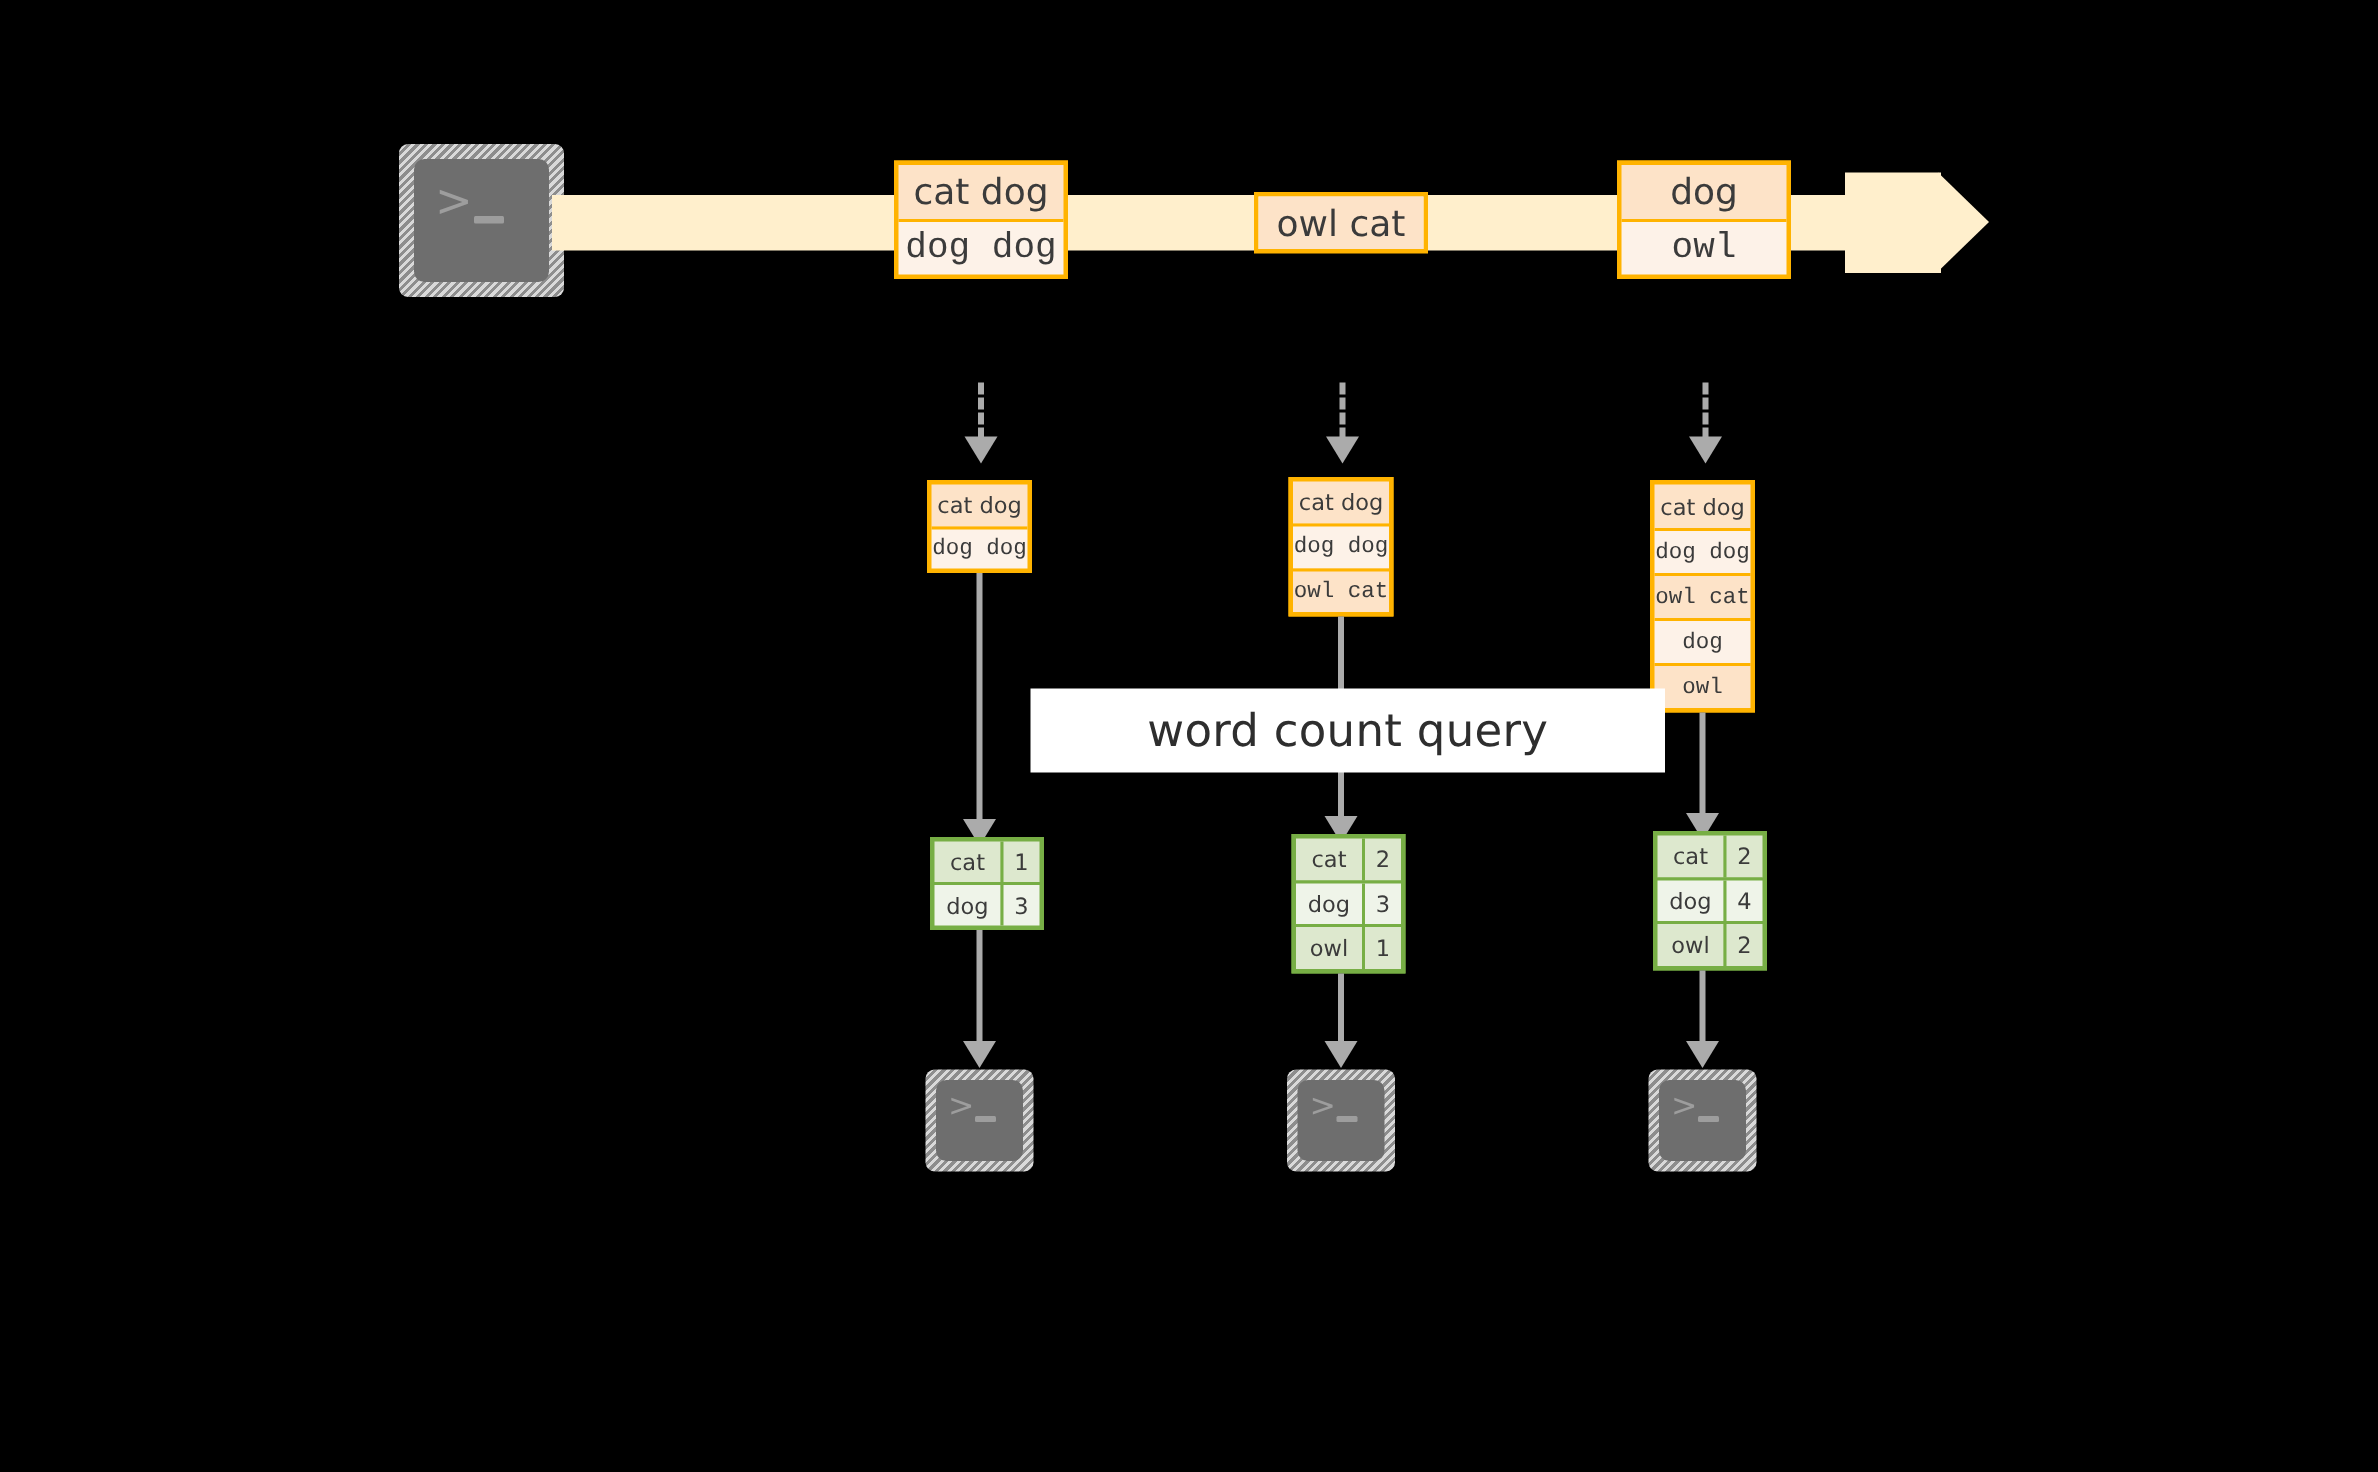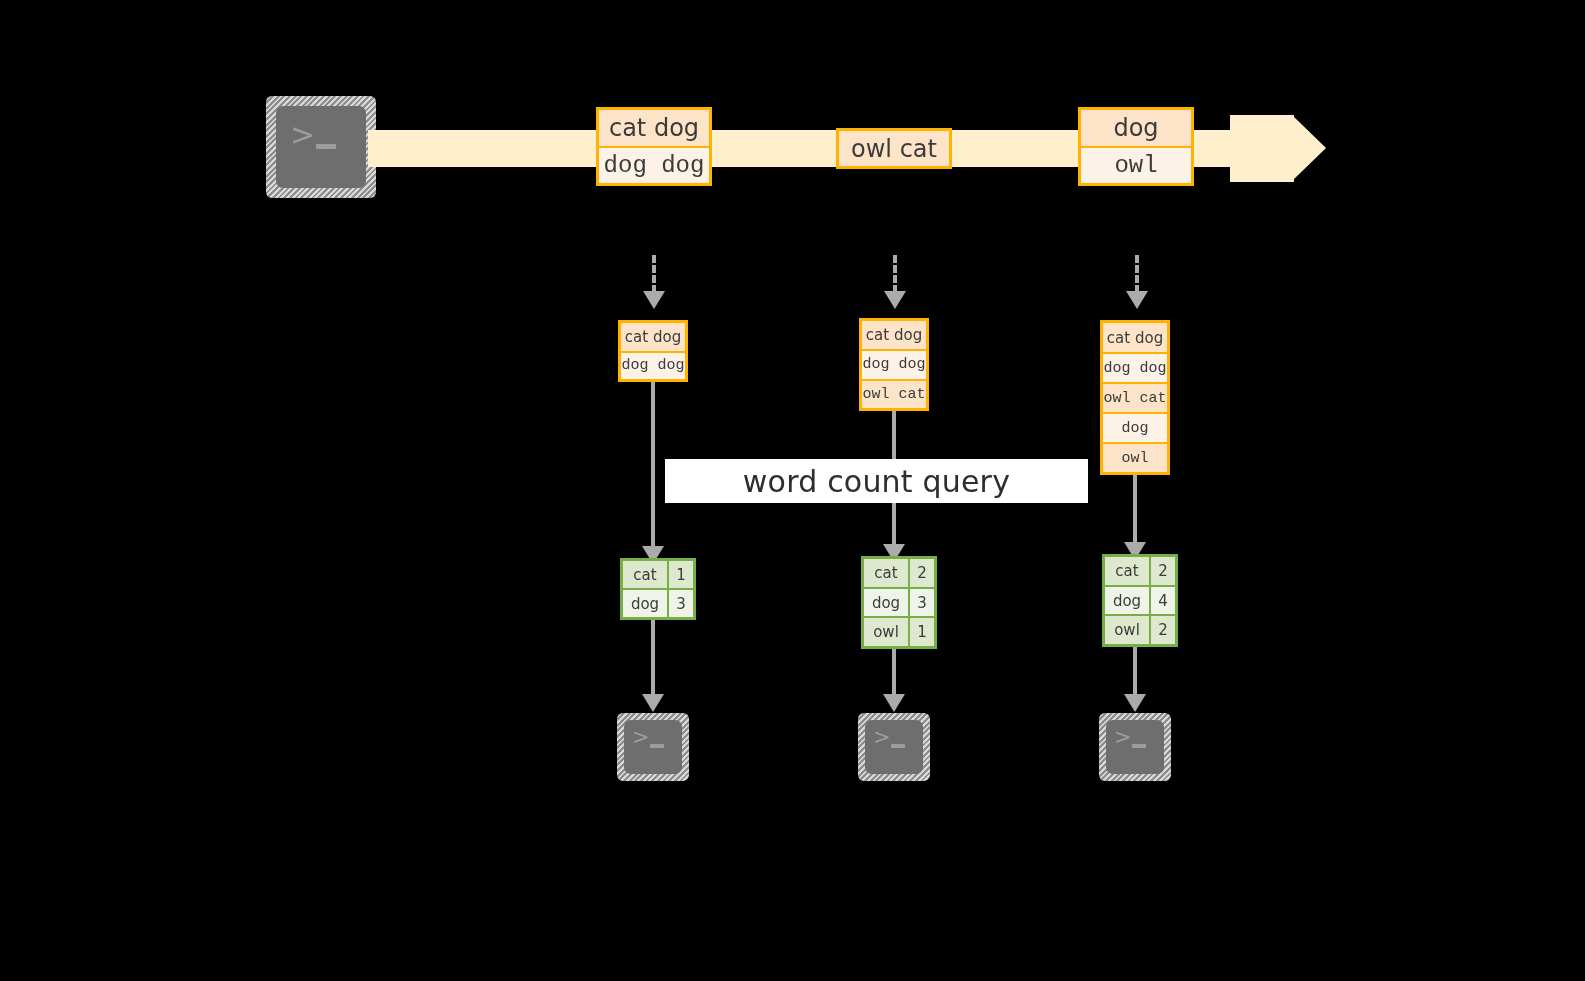--- a/index.html
+++ b/index.html
@@ -286,17 +286,17 @@
   <div class="conn" style="left:1133px; top:647px; height:51px;"></div>
   <div class="conn-head" style="left:1124px; top:694px;"></div>
 
   <div class="terminal small" style="left:1099px; top:713px;">
     <div class="screen">
       <span class="prompt-chev">&gt;</span>
       <span class="prompt-underscore"></span>
     </div>
   </div>
 
-  <div class="banner" style="left:665px; top:459px; width:423px; height:44px;">
+  <div class="banner" style="left:687px; top:459px; width:423px; height:56px;">
     <span class="banner-text">word count query</span>
   </div>
 
 </div>
 
 </body></html>

